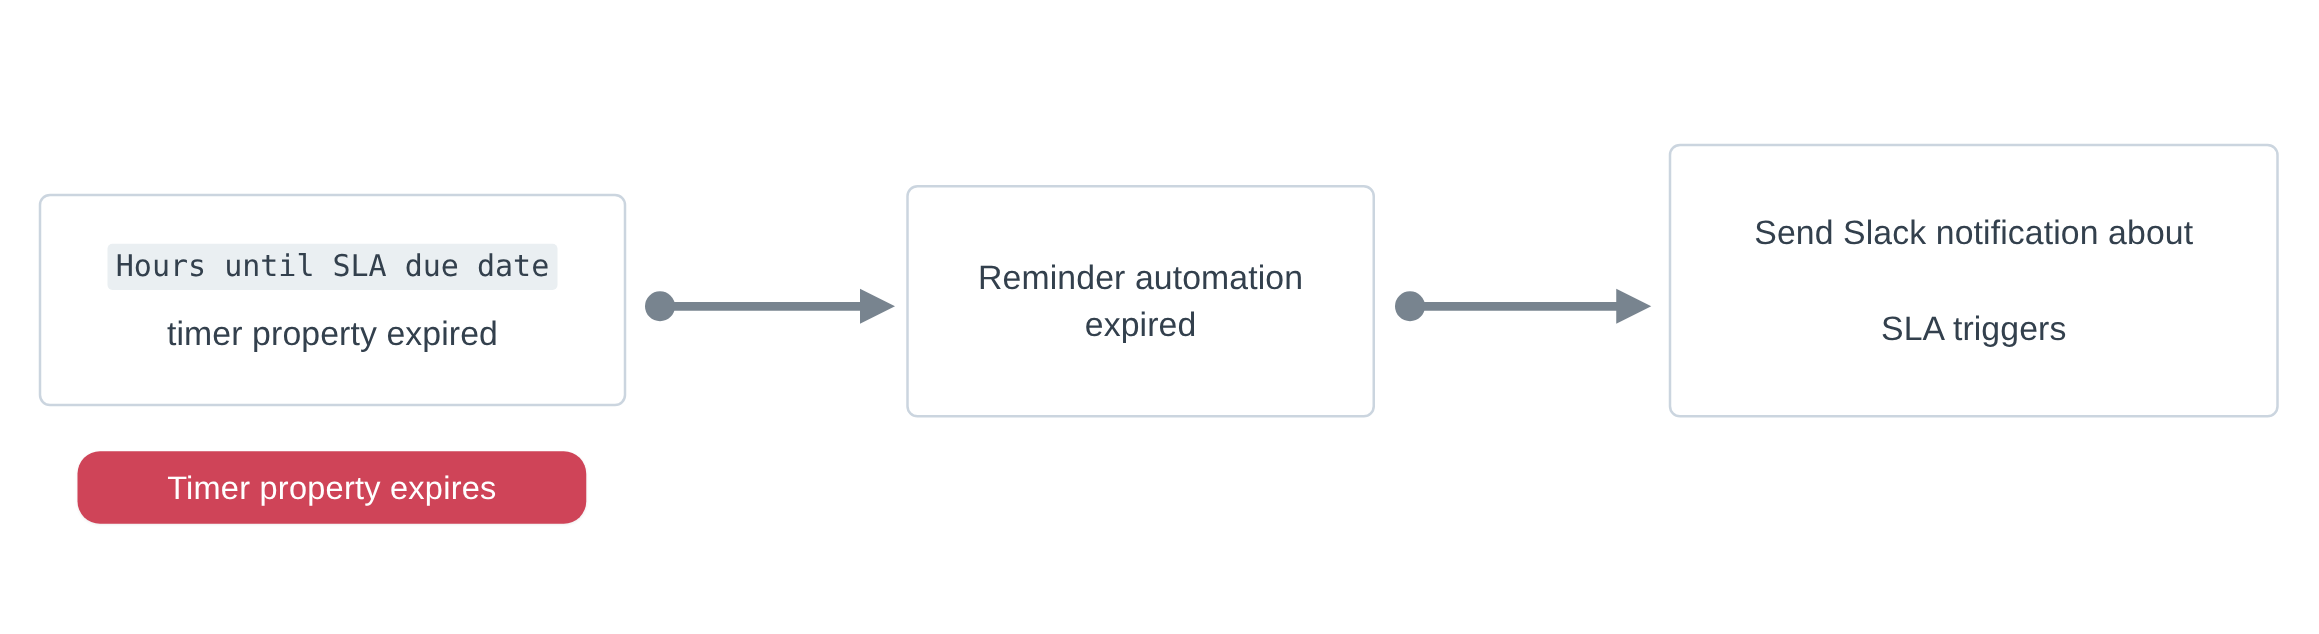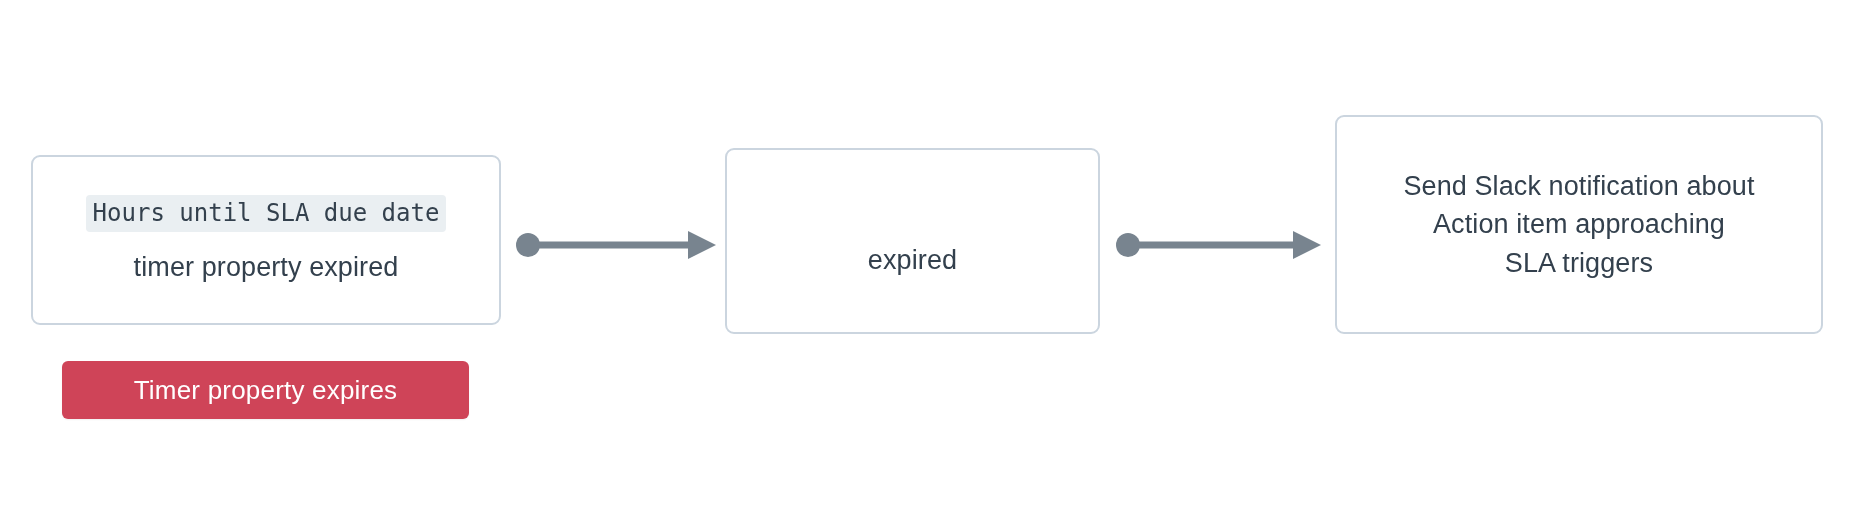--- a/index.html
+++ b/index.html
@@ -92,21 +92,21 @@
   #connector-2 { left: 1116px; top: 225px; width: 205px; height: 40px; }
 
   
   #badge-timer-expires {
     position: absolute;
     left: 62px;
     top: 361px;
     width: 407px;
     height: 58px;
     background: #cf4458;
-    border-radius: 6px;
+    border-radius: 18px;
     color: #ffffff;
     font-size: 26px;
     letter-spacing: 0.2px;
     display: flex;
     align-items: center;
     justify-content: center;
     box-shadow: 0 1px 2px rgba(0,0,0,0.06);
   }
 </style>
 </head>
@@ -122,35 +122,35 @@
   </div>
 
   <svg class="connector" id="connector-1" viewBox="0 0 200 40" width="200" height="40">
     <circle cx="12" cy="20" r="12" fill="#78848f"></circle>
     <line x1="12" y1="20" x2="178" y2="20" stroke="#78848f" stroke-width="7"></line>
     <polygon points="172,6 200,20 172,34" fill="#78848f"></polygon>
   </svg>
 
   <div class="node" id="node-automation">
     <span class="node-text">
-      <br>
+      <span>Reminder automation</span><br>
       <span>expired</span>
     </span>
   </div>
 
   <svg class="connector" id="connector-2" viewBox="0 0 205 40" width="205" height="40">
     <circle cx="12" cy="20" r="12" fill="#78848f"></circle>
     <line x1="12" y1="20" x2="183" y2="20" stroke="#78848f" stroke-width="7"></line>
     <polygon points="177,6 205,20 177,34" fill="#78848f"></polygon>
   </svg>
 
   <div class="node" id="node-action">
     <span class="node-text">
       <span>Send Slack notification about</span><br>
-      <span>Action item approaching</span><br>
+      <br>
       <span>SLA triggers</span>
     </span>
   </div>
 
   <div id="badge-timer-expires">
     <span>Timer property expires</span>
   </div>
 
 </div>
 

